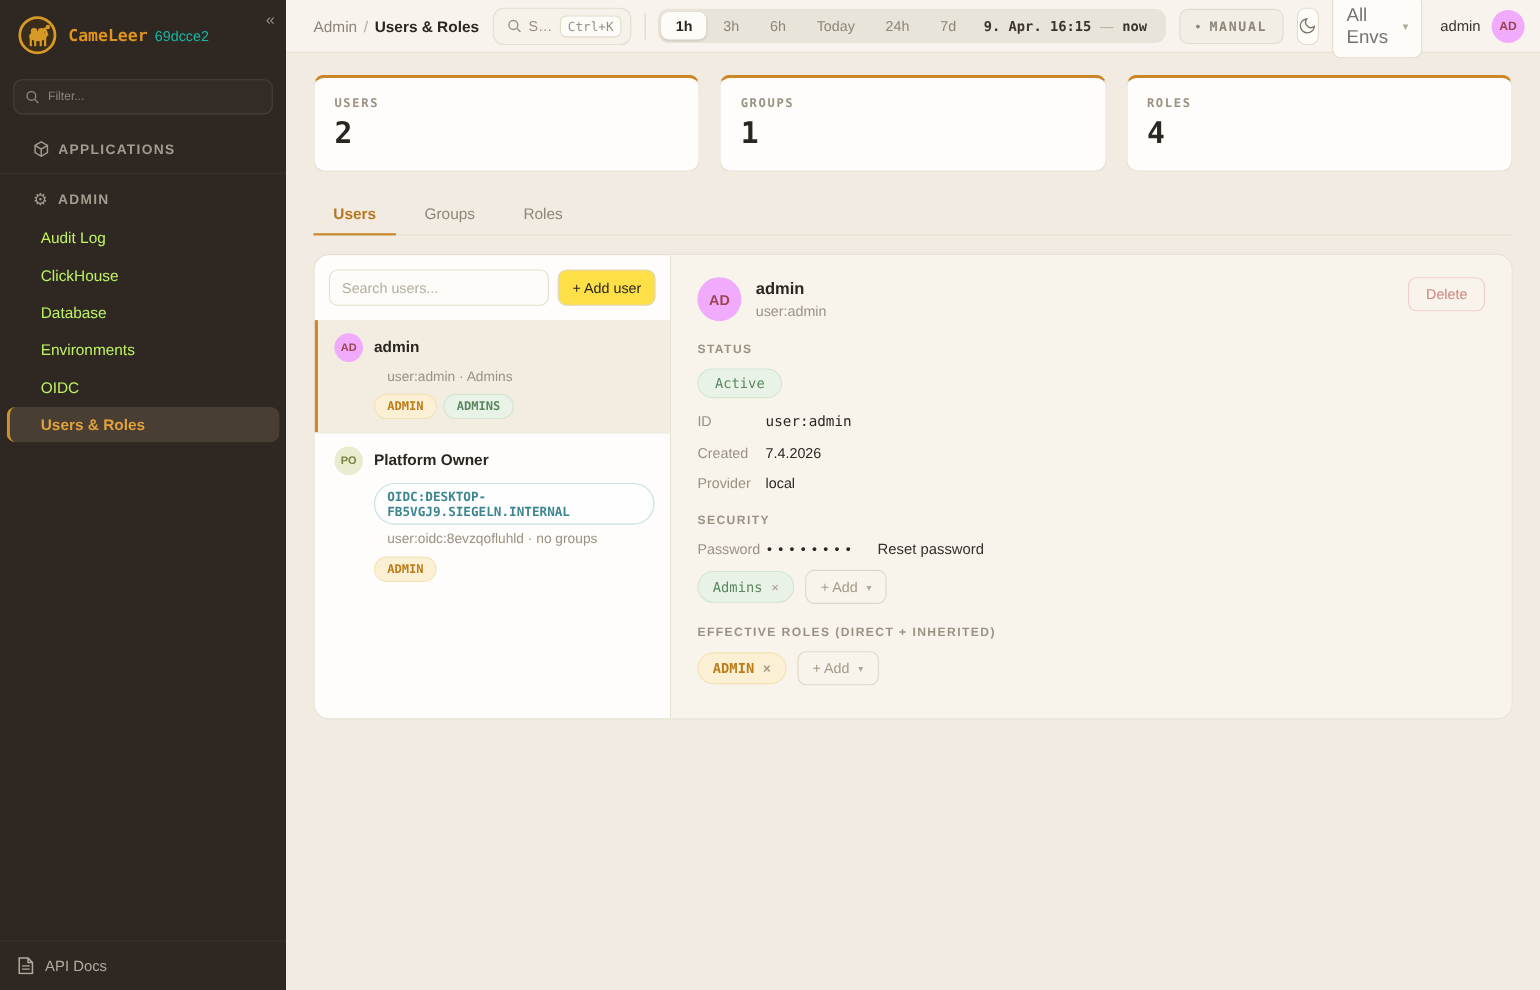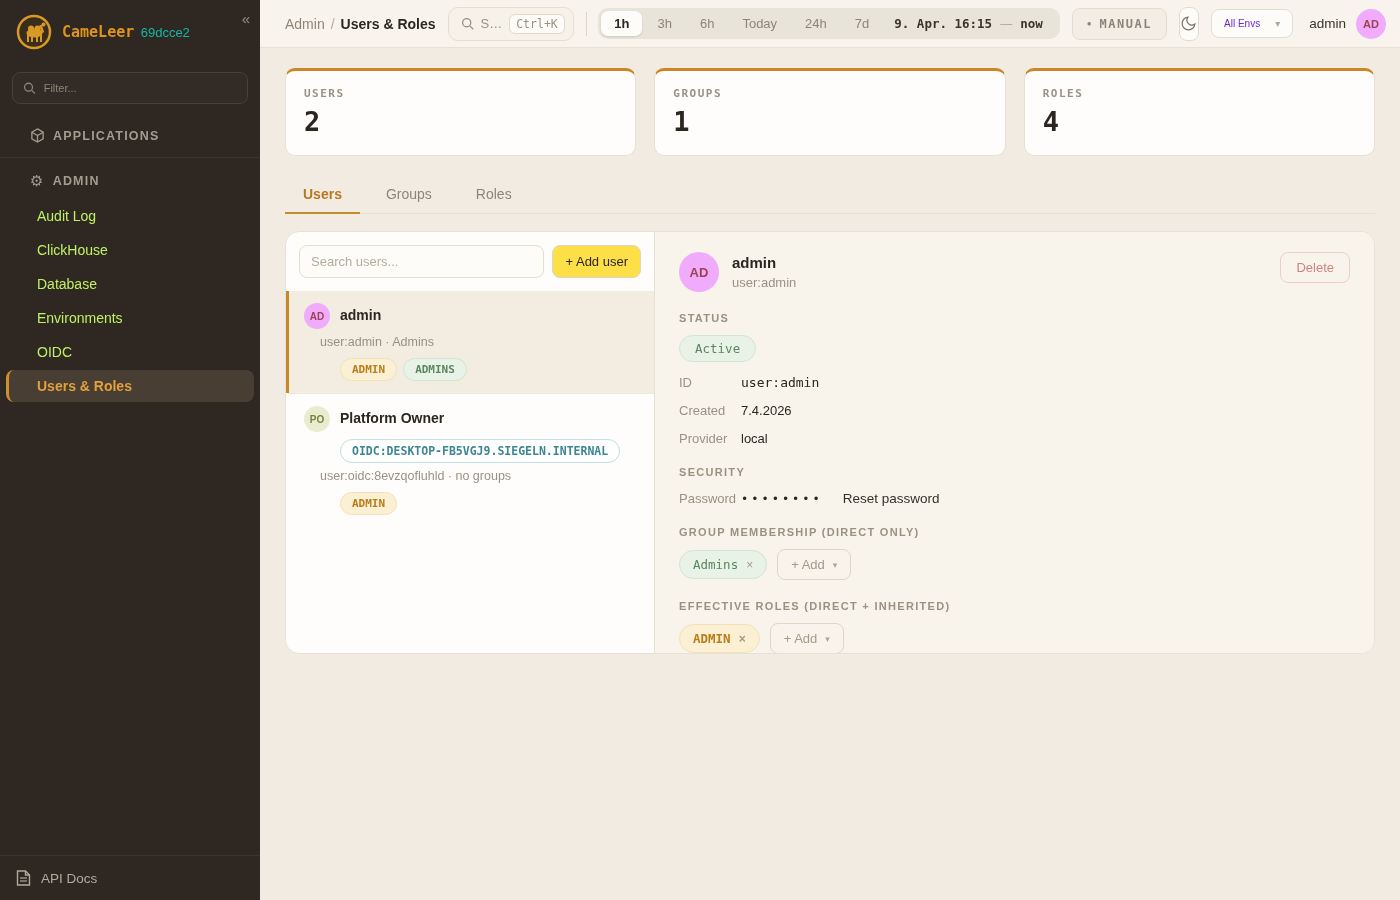--- a/index.html
+++ b/index.html
@@ -116,21 +116,21 @@
   .icon-btn {
     width:34px; height:34px; border:1px solid #e3dcce; background:#fdfcf9;
     border-radius:8px; display:flex; align-items:center; justify-content:center;
     cursor:pointer;
   }
   .env-select {
     display:flex; align-items:center; justify-content:space-between;
     width:125px; border:1px solid #e3dcce; background:#fdfcf9;
     border-radius:8px; padding:8px 12px; cursor:pointer;
   }
-  .env-select .val { font-size:10px; color:#6d28d9; }
+  .env-select .val { font-size:17px; color:#737373; }
   .env-select .caret { color:#b0a797; font-size:10px; }
 
   .tb-user { display:flex; align-items:center; gap:10px; margin-left:4px; }
   .tb-user .uname { font-size:13.5px; color:#3a342c; }
   .avatar {
     border-radius:50%; background:#f0abfc; color:#9c4350;
     display:flex; align-items:center; justify-content:center;
     font-weight:bold; flex-shrink:0;
   }
   .avatar.sm { width:30px; height:30px; font-size:11px; }
@@ -161,39 +161,39 @@
     padding:8px 18px 10px; font-size:14px; color:#8d8578; cursor:pointer;
     border-bottom:2px solid transparent; margin-bottom:-1px; background:none; border-top:none; border-left:none; border-right:none;
     font-family:"Liberation Sans", sans-serif;
   }
   .tab.active { color:#b8771f; font-weight:bold; border-bottom:2px solid #c98a2b; }
 
   .panel {
     margin-top:17px; background:#fefdfb; border:1px solid #e8e1d3;
     border-radius:14px; display:flex; height:423px; overflow:hidden;
   }
-  .list-col { width:369px; flex-shrink:0; display:flex; flex-direction:column; border-right:1px solid #e8e1d3; }
+  .list-col { width:324px; flex-shrink:0; display:flex; flex-direction:column; border-right:1px solid #e8e1d3; }
   .list-toolbar { display:flex; gap:8px; padding:13px 13px; }
   .list-toolbar input {
     flex:1; border:1px solid #e5ddcd; border-radius:8px; background:#fdfcf9;
     padding:8px 11px; font-size:13px; color:#2b2620; outline:none;
     font-family:"Liberation Sans", sans-serif; min-width:0;
   }
   .list-toolbar input::placeholder { color:#b5ac9e; }
   .add-user-btn {
     border:1px solid #ddd5c6; background:#fde047; border-radius:8px;
     padding:0 12px; font-size:13px; color:#2b2620; cursor:pointer; white-space:nowrap;
     font-family:"Liberation Sans", sans-serif;
   }
   .urow { padding:12px 14px 12px 15px; border-left:3px solid transparent; cursor:pointer; }
   .urow.selected { background:#f2ece1; border-left-color:#ca8628; }
   .urow + .urow { border-top:1px solid #eee8dc; }
   .urow-top { display:flex; align-items:flex-start; gap:10px; }
   .urow-name { font-size:14px; font-weight:bold; color:#2b2620; padding-top:4px; }
-  .urow-meta { font-size:12.5px; color:#9a9183; margin-top:6px; margin-left:16px; }
+  .urow-meta { font-size:12.5px; color:#9a9183; margin-top:6px; margin-left:48px; }
   .urow-badges { display:flex; gap:6px; margin-top:9px; margin-left:36px; }
   .urow .oidc-line { margin:7px 0 0 36px; }
 
   .badge {
     font-family:"DejaVu Sans Mono", monospace; font-size:11px; font-weight:bold;
     border-radius:999px; padding:4px 11px; display:inline-flex; align-items:center; gap:6px;
   }
   .badge.amber { background:#fbf0d4; border:1px solid #f3e2b5; color:#bb7c19; }
   .badge.green { background:#e9f2e7; border:1px solid #d2e5cf; color:#5a8760; }
   .badge.teal  { background:#fdfefd; border:1px solid #c3e0e3; color:#3d8691; font-size:11.5px; }
@@ -451,21 +451,20 @@
           <span class="v">local</span>
         </div>
 
         <div class="sec-label">SECURITY</div>
         <div class="kv">
           <span class="k">Password</span>
           <span class="pw-dots">••••••••</span>
           <span class="reset-link">Reset password</span>
         </div>
 
-        <div class="sec-label">GROUP MEMBERSHIP (DIRECT ONLY)</div>
         <div class="chip-row">
           <span class="chip green">
             <span>Admins</span>
             <span class="x">×</span>
           </span>
           <button class="add-chip-btn">
             <span>+ Add</span>
             <span class="caret">▾</span>
           </button>
         </div>

